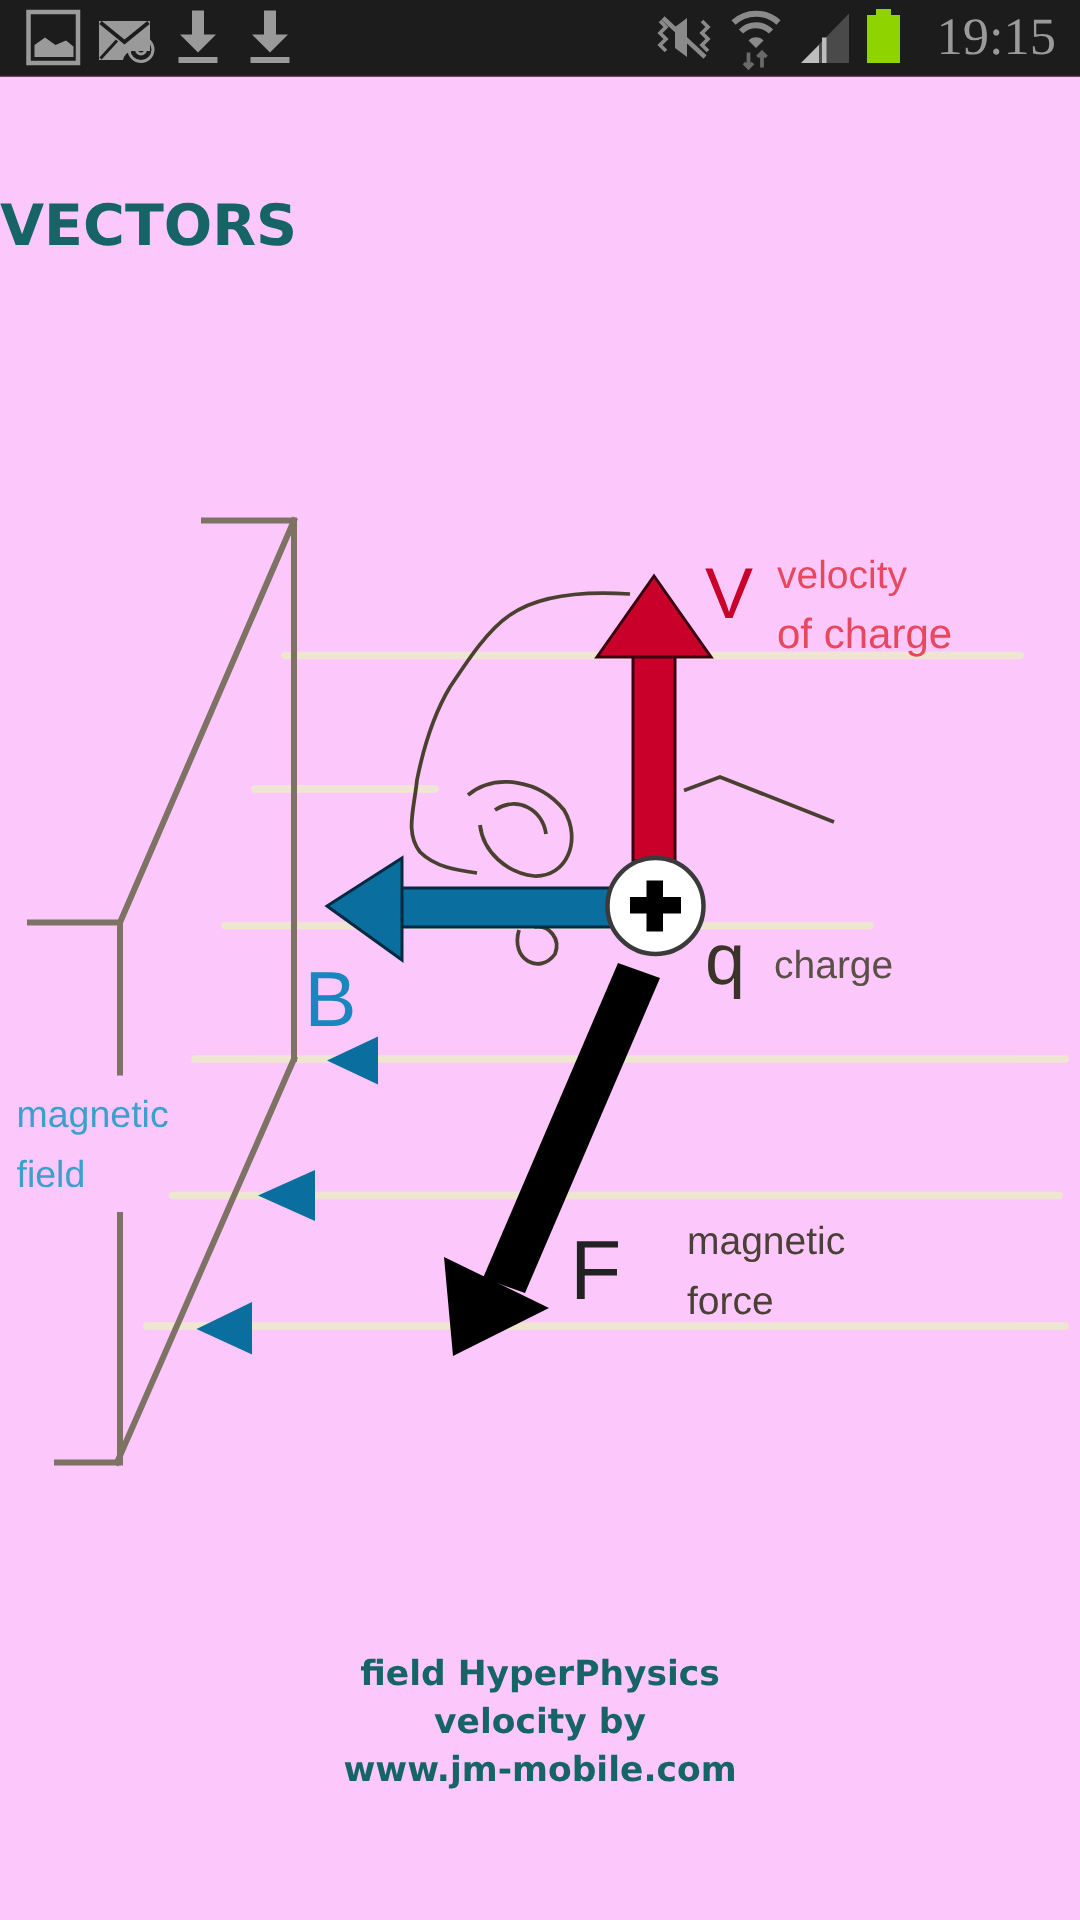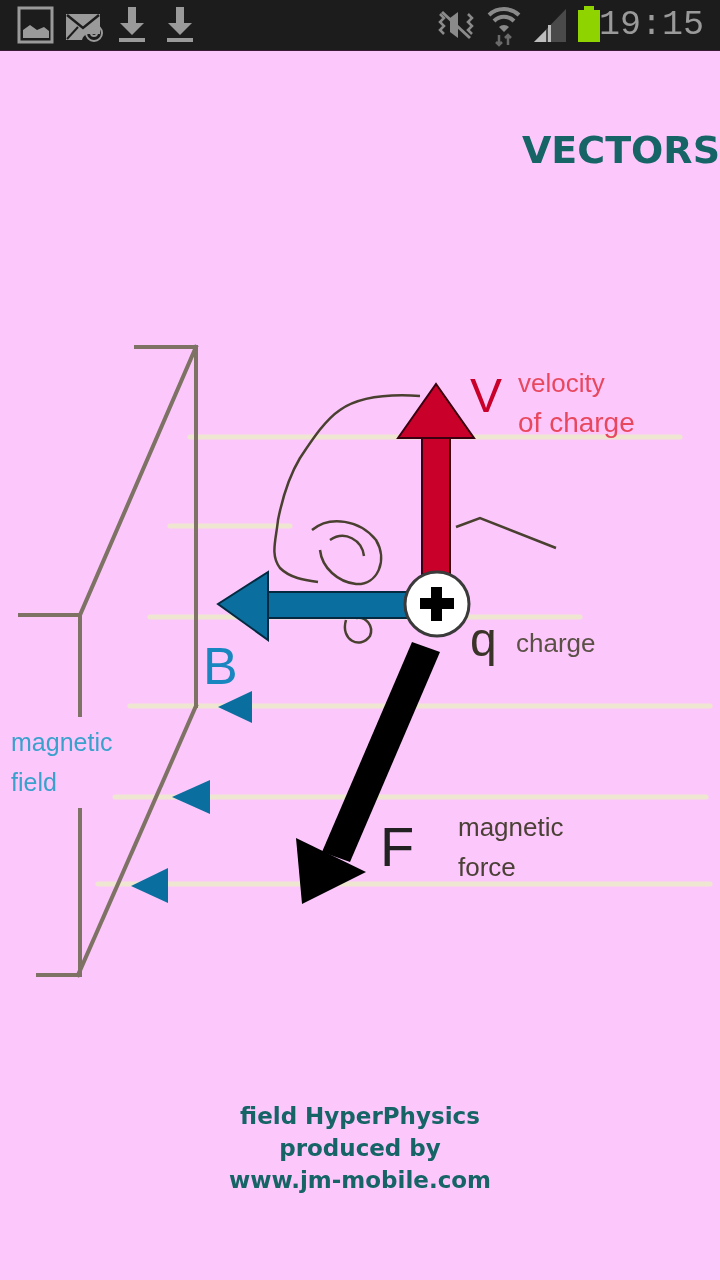--- a/index.html
+++ b/index.html
@@ -11,25 +11,25 @@
     }
     .status-bar {
       position: absolute; left: 0; top: 0; width: 720px; height: 50px;
       background: #1c1c1c;
       border-bottom: 1px solid #3a1a34;
     }
     .sb-icon { position: absolute; top: 0; height: 50px; display: block; }
     .sb-time {
       position: absolute; right: 16px; top: 3px; height: 44px;
       line-height: 44px; font-size: 35px; color: #9a9a9a;
-      font-family: Liberation Mono, monospace; letter-spacing: 0px;
+      font-family: Liberation Serif, serif; letter-spacing: 0px;
     }
     .title {
       position: absolute; left: 0; width: 720px; top: 128px;
-      text-align: right; font-weight: bold; font-size: 38px;
+      text-align: left; font-weight: bold; font-size: 38px;
       color: #166466; font-family: "DejaVu Sans", sans-serif;
       letter-spacing: 0px;
     }
     .diagram { position: absolute; left: 0; top: 330px; width: 720px; height: 670px; }
     .credits {
       position: absolute; left: 0; width: 720px; top: 1100px;
       text-align: center; color: #166466; font-weight: bold;
       font-family: "DejaVu Sans", sans-serif; font-size: 23px; line-height: 32px;
     }
     .credits div { white-space: nowrap; }
@@ -153,15 +153,15 @@
   <text class="lbl" x="470" y="656" font-size="48" fill="#3a3328">q</text>
   <text class="lbl" x="516" y="652" font-size="26" fill="#5a5046">charge</text>
 
   <text class="lbl" x="380" y="866" font-size="56" fill="#222">F</text>
   <text class="lbl" x="458" y="836" font-size="26" fill="#4a4036">magnetic</text>
   <text class="lbl" x="458" y="876" font-size="26" fill="#4a4036">force</text>
 </svg>
 
 <div class="credits">
   <div>field HyperPhysics</div>
-  <div>produced by</div>
+  <div>velocity by</div>
   <div>www.jm-mobile.com</div>
 </div>
 
 </body></html>

